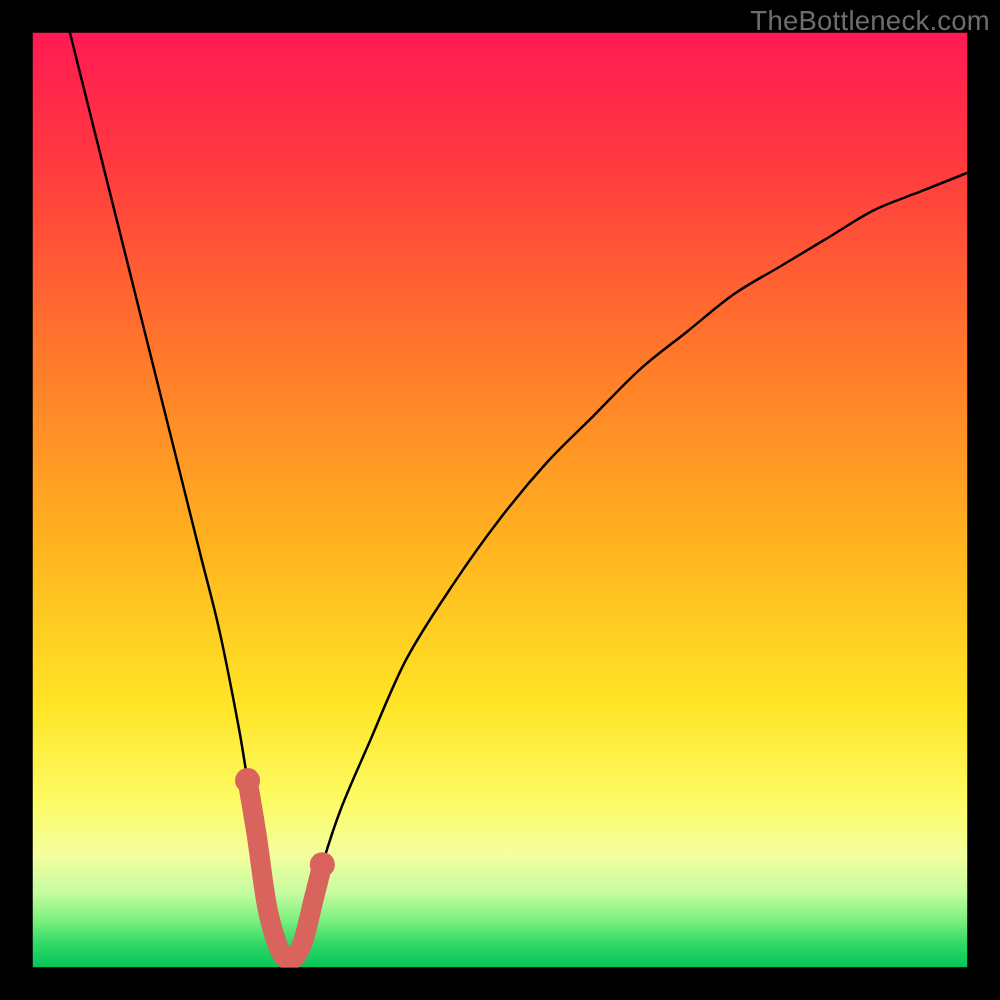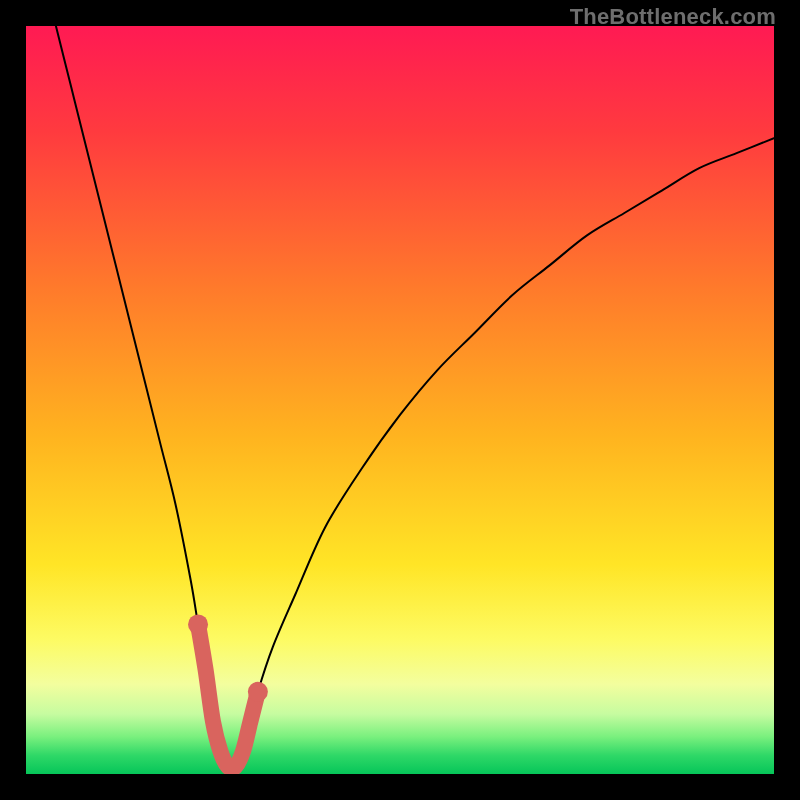--- a/index.html
+++ b/index.html
@@ -14,24 +14,24 @@
   .frame {
     position: absolute;
     left: 26px;
     top: 26px;
     width: 748px;
     height: 748px;
   }
   .watermark {
     position: absolute;
     top: 4px;
-    right: 24px;
+    right: 8px;
     color: #6e6e6e;
     font-size: 22px;
-    font-weight: 700;
+    font-weight: 400;
     letter-spacing: 0.2px;
     z-index: 20;
     user-select: none;
   }
   svg { display: block; }
 </style>
 </head>
 <body>
 
 <div class="watermark">TheBottleneck.com</div>

